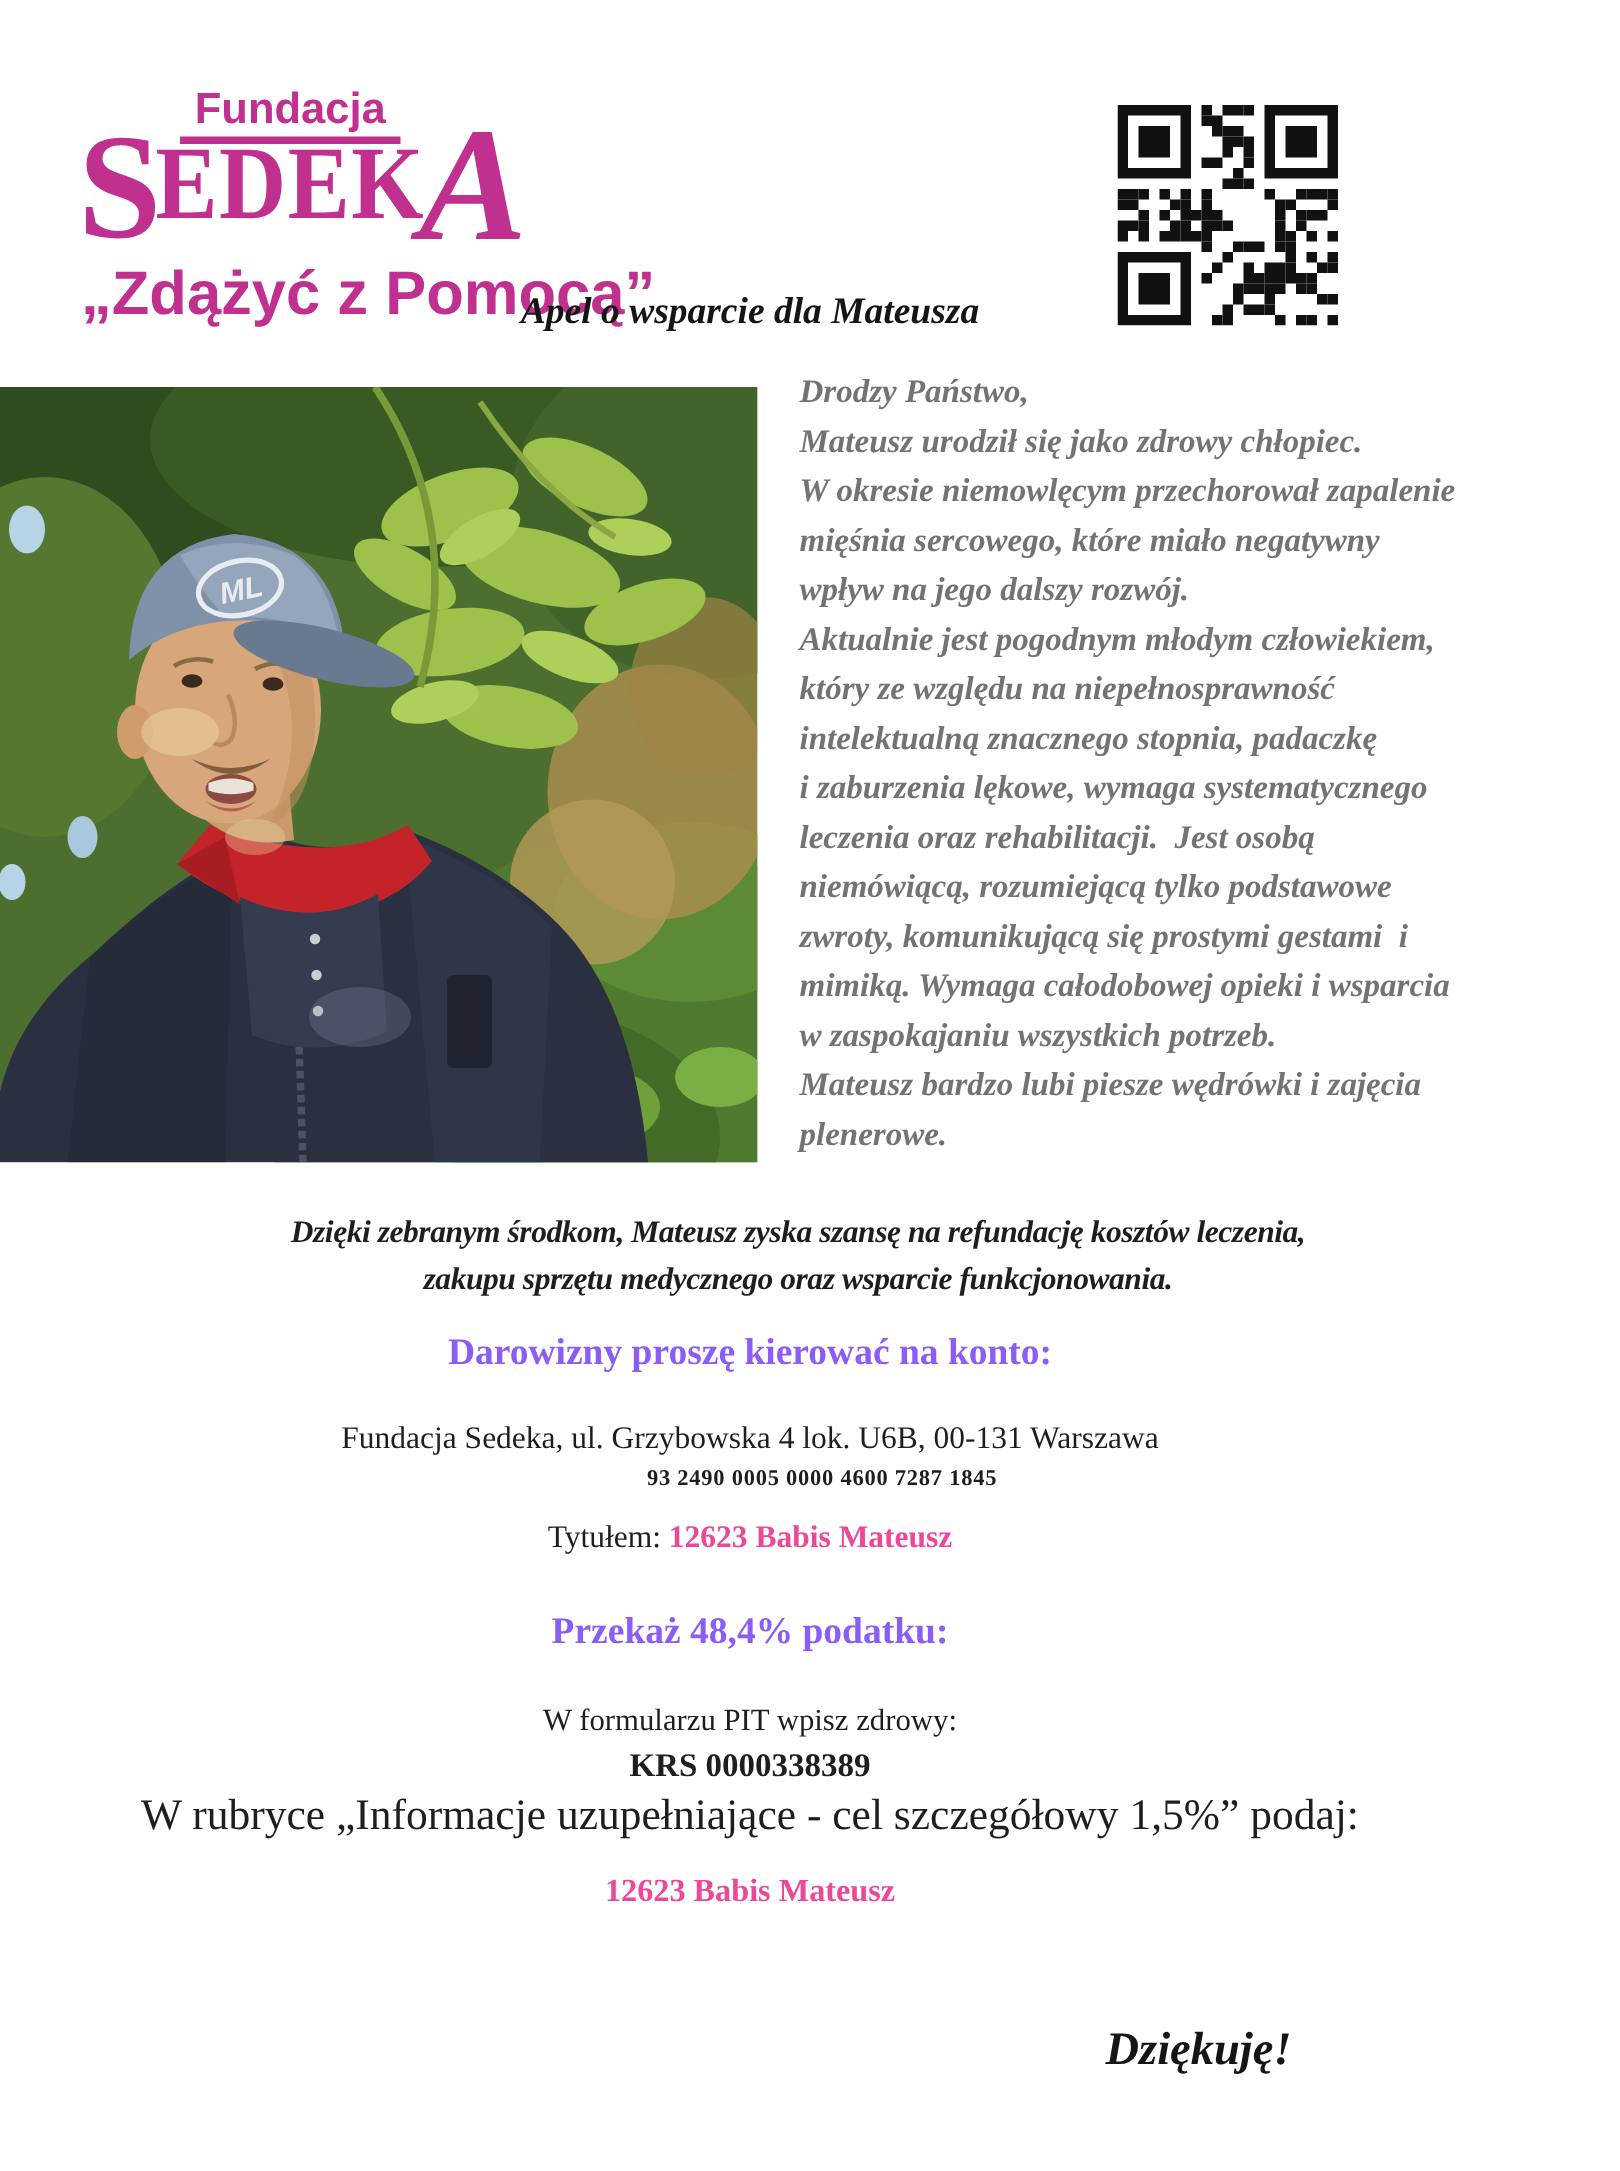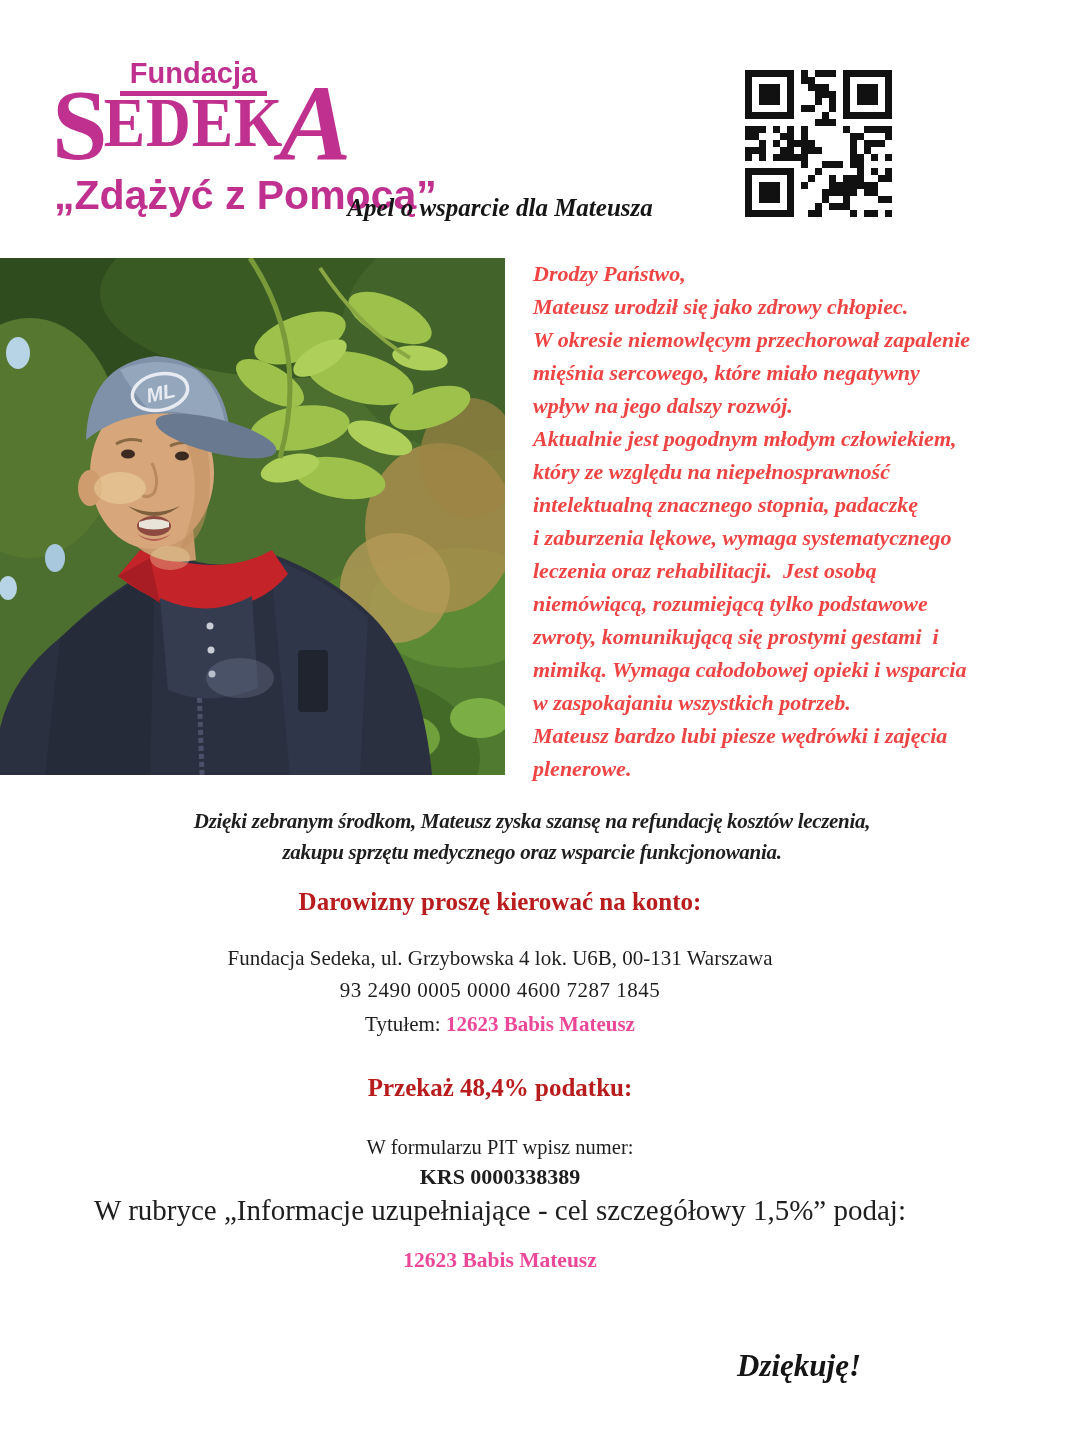--- a/index.html
+++ b/index.html
@@ -31,33 +31,33 @@
   .title{
     position:absolute;top:194px;left:0;width:1000px;text-align:center;
     font-size:25px;font-weight:700;font-style:italic;color:#151515;
   }
 
   
   .photo{position:absolute;left:0;top:258px;width:505px;height:517px;overflow:hidden;}
 
   
   .appeal{
-    position:absolute;left:533px;top:257px;width:545px;
+    position:absolute;left:533px;top:244px;width:545px;
     font-size:22px;line-height:33px;font-weight:700;font-style:italic;
-    white-space:pre-wrap;color:#ef4444;
+    white-space:pre-wrap;color:#737373;
   }
 
   
   .centered{position:absolute;left:0;width:1000px;text-align:center;}
   .summary{top:806px;font-weight:700;font-style:italic;font-size:21px;line-height:31px;white-space:pre-line;letter-spacing:-0.3px;padding-left:32px;}
-  .h-pink{font-family:"Liberation Serif",serif;color:#b91c1c;font-weight:700;font-size:25px;}
+  .h-pink{font-family:"Liberation Serif",serif;color:#8b5cf6;font-weight:700;font-size:25px;}
   .h-donation{top:888px;}
   .h-tax{top:1074px;}
   .addr{top:946px;font-size:21px;}
-  .account{top:978px;font-size:21px;font-weight:400;letter-spacing:0.5px;}
+  .account{top:978px;font-size:15px;font-weight:700;letter-spacing:0.5px;margin-left:48px;}
   .tytulem{top:1012px;font-size:21px;}
   .red-accent{color:#ec4899;font-weight:700;}
   .pit-line{top:1136px;font-size:20.5px;}
   .krs{top:1164px;font-size:22px;font-weight:700;}
   .rubric{top:1194px;font-size:29px;}
   .code-line{top:1248px;font-size:21.5px;}
   .note{top:1300px;font-size:14.5px;color:#2a2a2a;}
 
   
   .thanks{position:absolute;left:737px;top:1348px;font-size:31px;font-weight:700;font-style:italic;color:#151515;}
@@ -317,20 +317,20 @@
 
   <div class="centered summary">Dzięki zebranym środkom, Mateusz zyska szansę na refundację kosztów leczenia,
 zakupu sprzętu medycznego oraz wsparcie funkcjonowania.</div>
 
   <div class="centered h-pink h-donation">Darowizny proszę kierować na konto:</div>
   <div class="centered addr">Fundacja Sedeka, ul. Grzybowska 4 lok. U6B, 00-131 Warszawa</div>
   <div class="centered account">93 2490 0005 0000 4600 7287 1845</div>
   <div class="centered tytulem"><span>Tytułem: </span><span class="red-accent">12623 Babis Mateusz</span></div>
 
   <div class="centered h-pink h-tax">Przekaż 48,4% podatku:</div>
-  <div class="centered pit-line">W formularzu PIT wpisz numer:</div>
+  <div class="centered pit-line">W formularzu PIT wpisz zdrowy:</div>
   <div class="centered krs">KRS 0000338389</div>
   <div class="centered rubric">W rubryce „Informacje uzupełniające - cel szczegółowy 1,5%” podaj:</div>
   <div class="centered code-line"><span class="red-accent">12623 Babis Mateusz</span></div>
 
   <div class="thanks">Dziękuję!</div>
 
 </div>
 
 </body></html>

